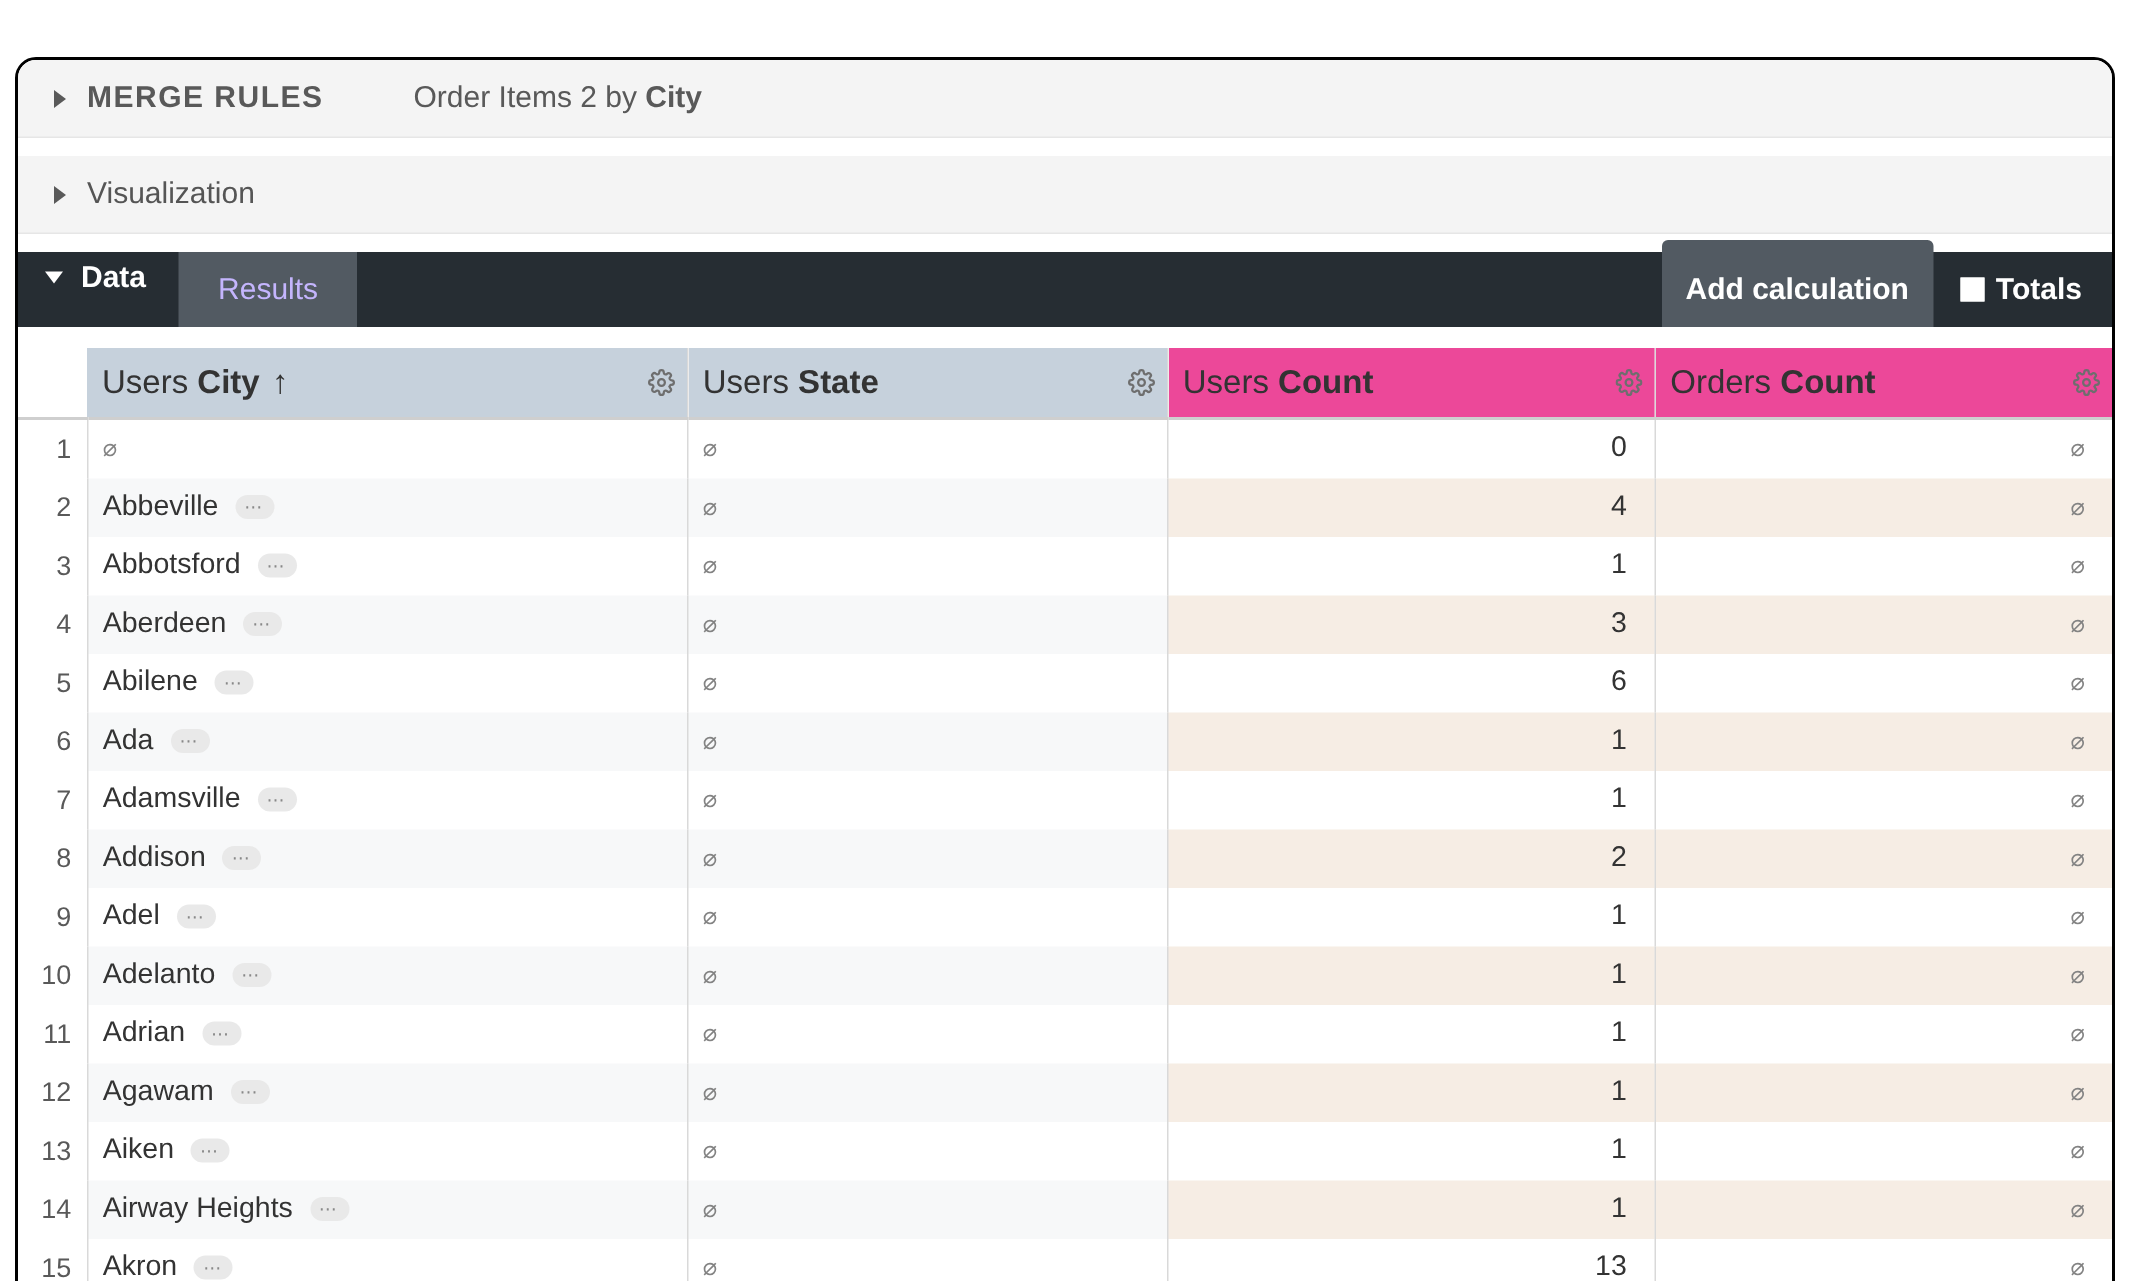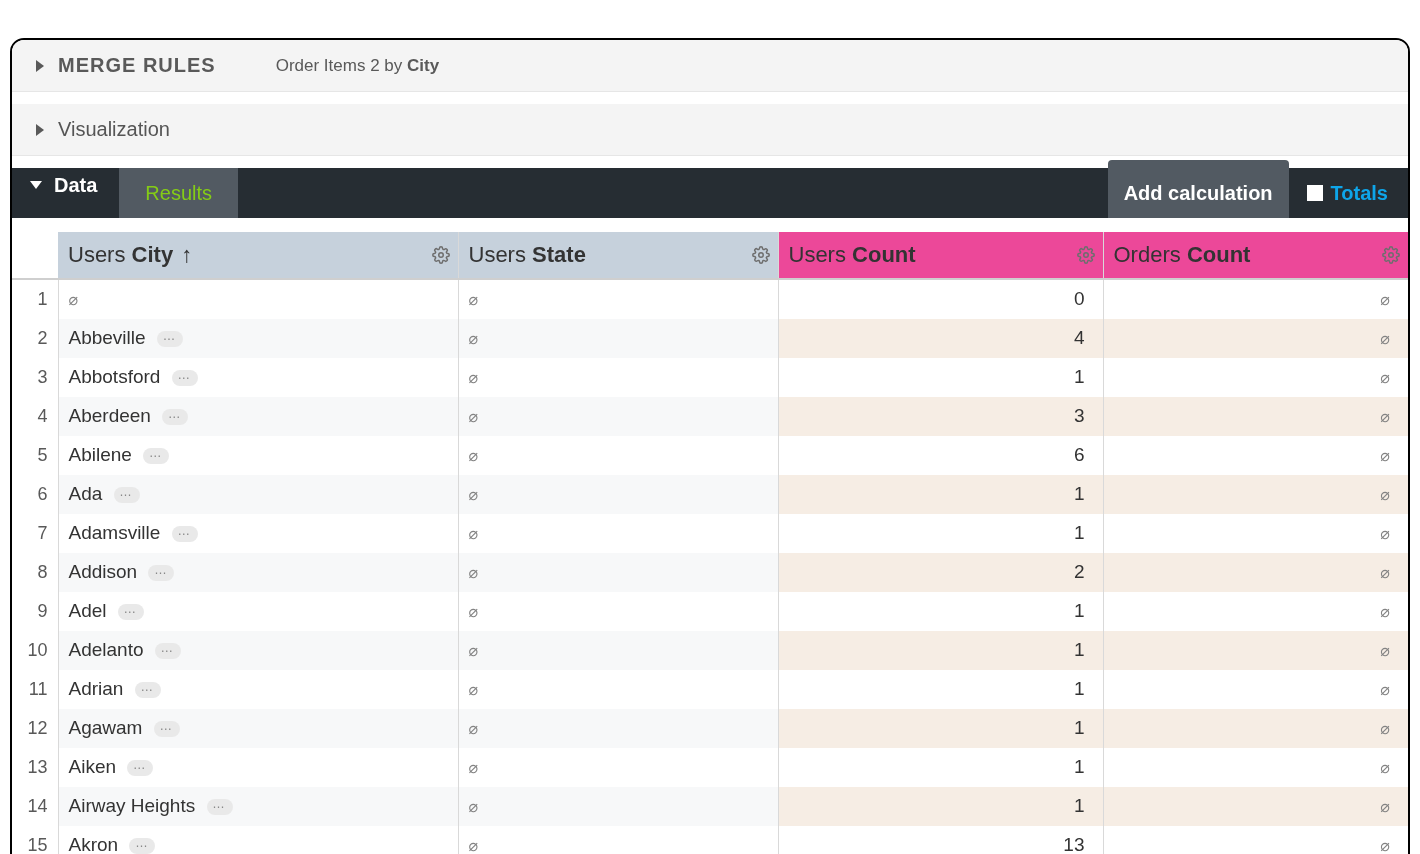--- a/index.html
+++ b/index.html
@@ -39,21 +39,21 @@
     margin-right: 14px;
   }
   .merge-title {
     font-size: 20px;
     font-weight: 600;
     letter-spacing: 1px;
     color: #595959;
     margin-right: 60px;
   }
   .subtitle {
-    font-size: 17px;
+    font-size: 20px;
     font-weight: 400;
     color: #595959;
   }
   .subtitle b { font-weight: 700; }
 
   .gap-white { height: 12px; background: #fff; }
 
   .viz-title {
     font-size: 20px;
     font-weight: 400;
@@ -86,37 +86,37 @@
     color: #fff;
     font-weight: 600;
     font-size: 20px;
   }
   .results-tab {
     height: 100%;
     display: flex;
     align-items: center;
     padding: 0 26px;
     background: #525a62;
-    color: #84cc16;
+    color: #c4b5fd;
     font-size: 20px;
   }
   .spacer { flex: 1; }
   .add-calc {
     background: #525a62;
     color: #fff;
     font-size: 20px;
     font-weight: 600;
     padding: 22px 16px;
     border-radius: 4px;
     margin-right: 18px;
   }
   .totals-wrap {
     display: flex;
     align-items: center;
-    color: #0ea5e9;
+    color: #ffffff;
     font-size: 20px;
     font-weight: 600;
   }
   .checkbox {
     width: 16px; height: 16px;
     border: 2px solid #fff;
     margin-right: 8px;
     background: #fff;
     position: relative;
   }

